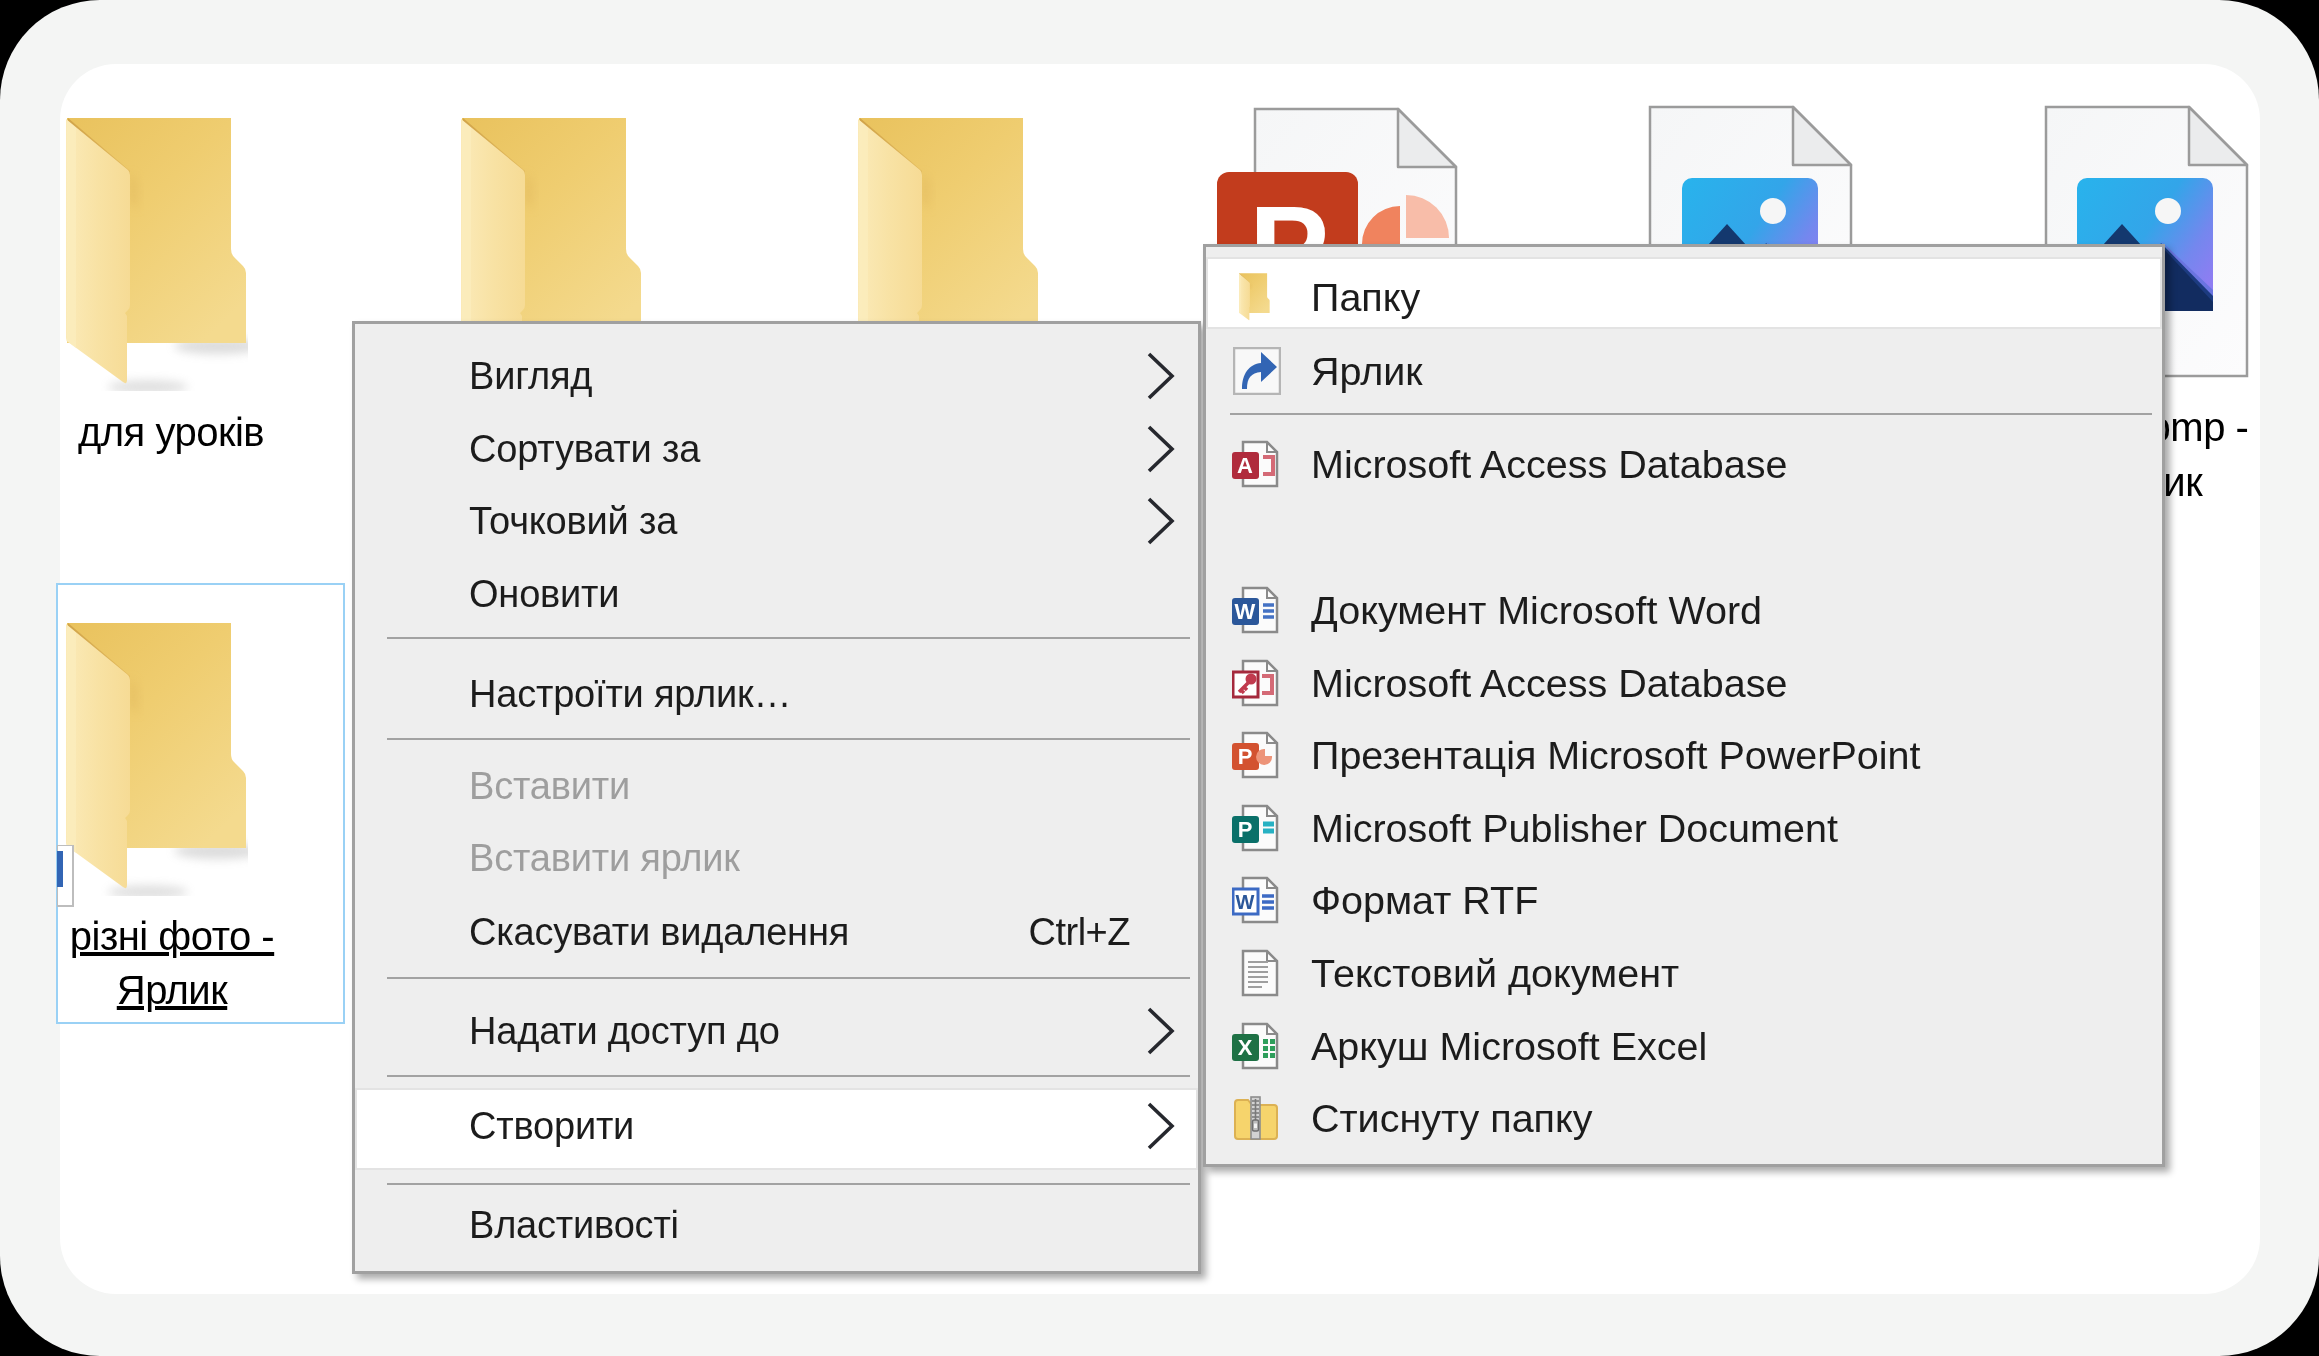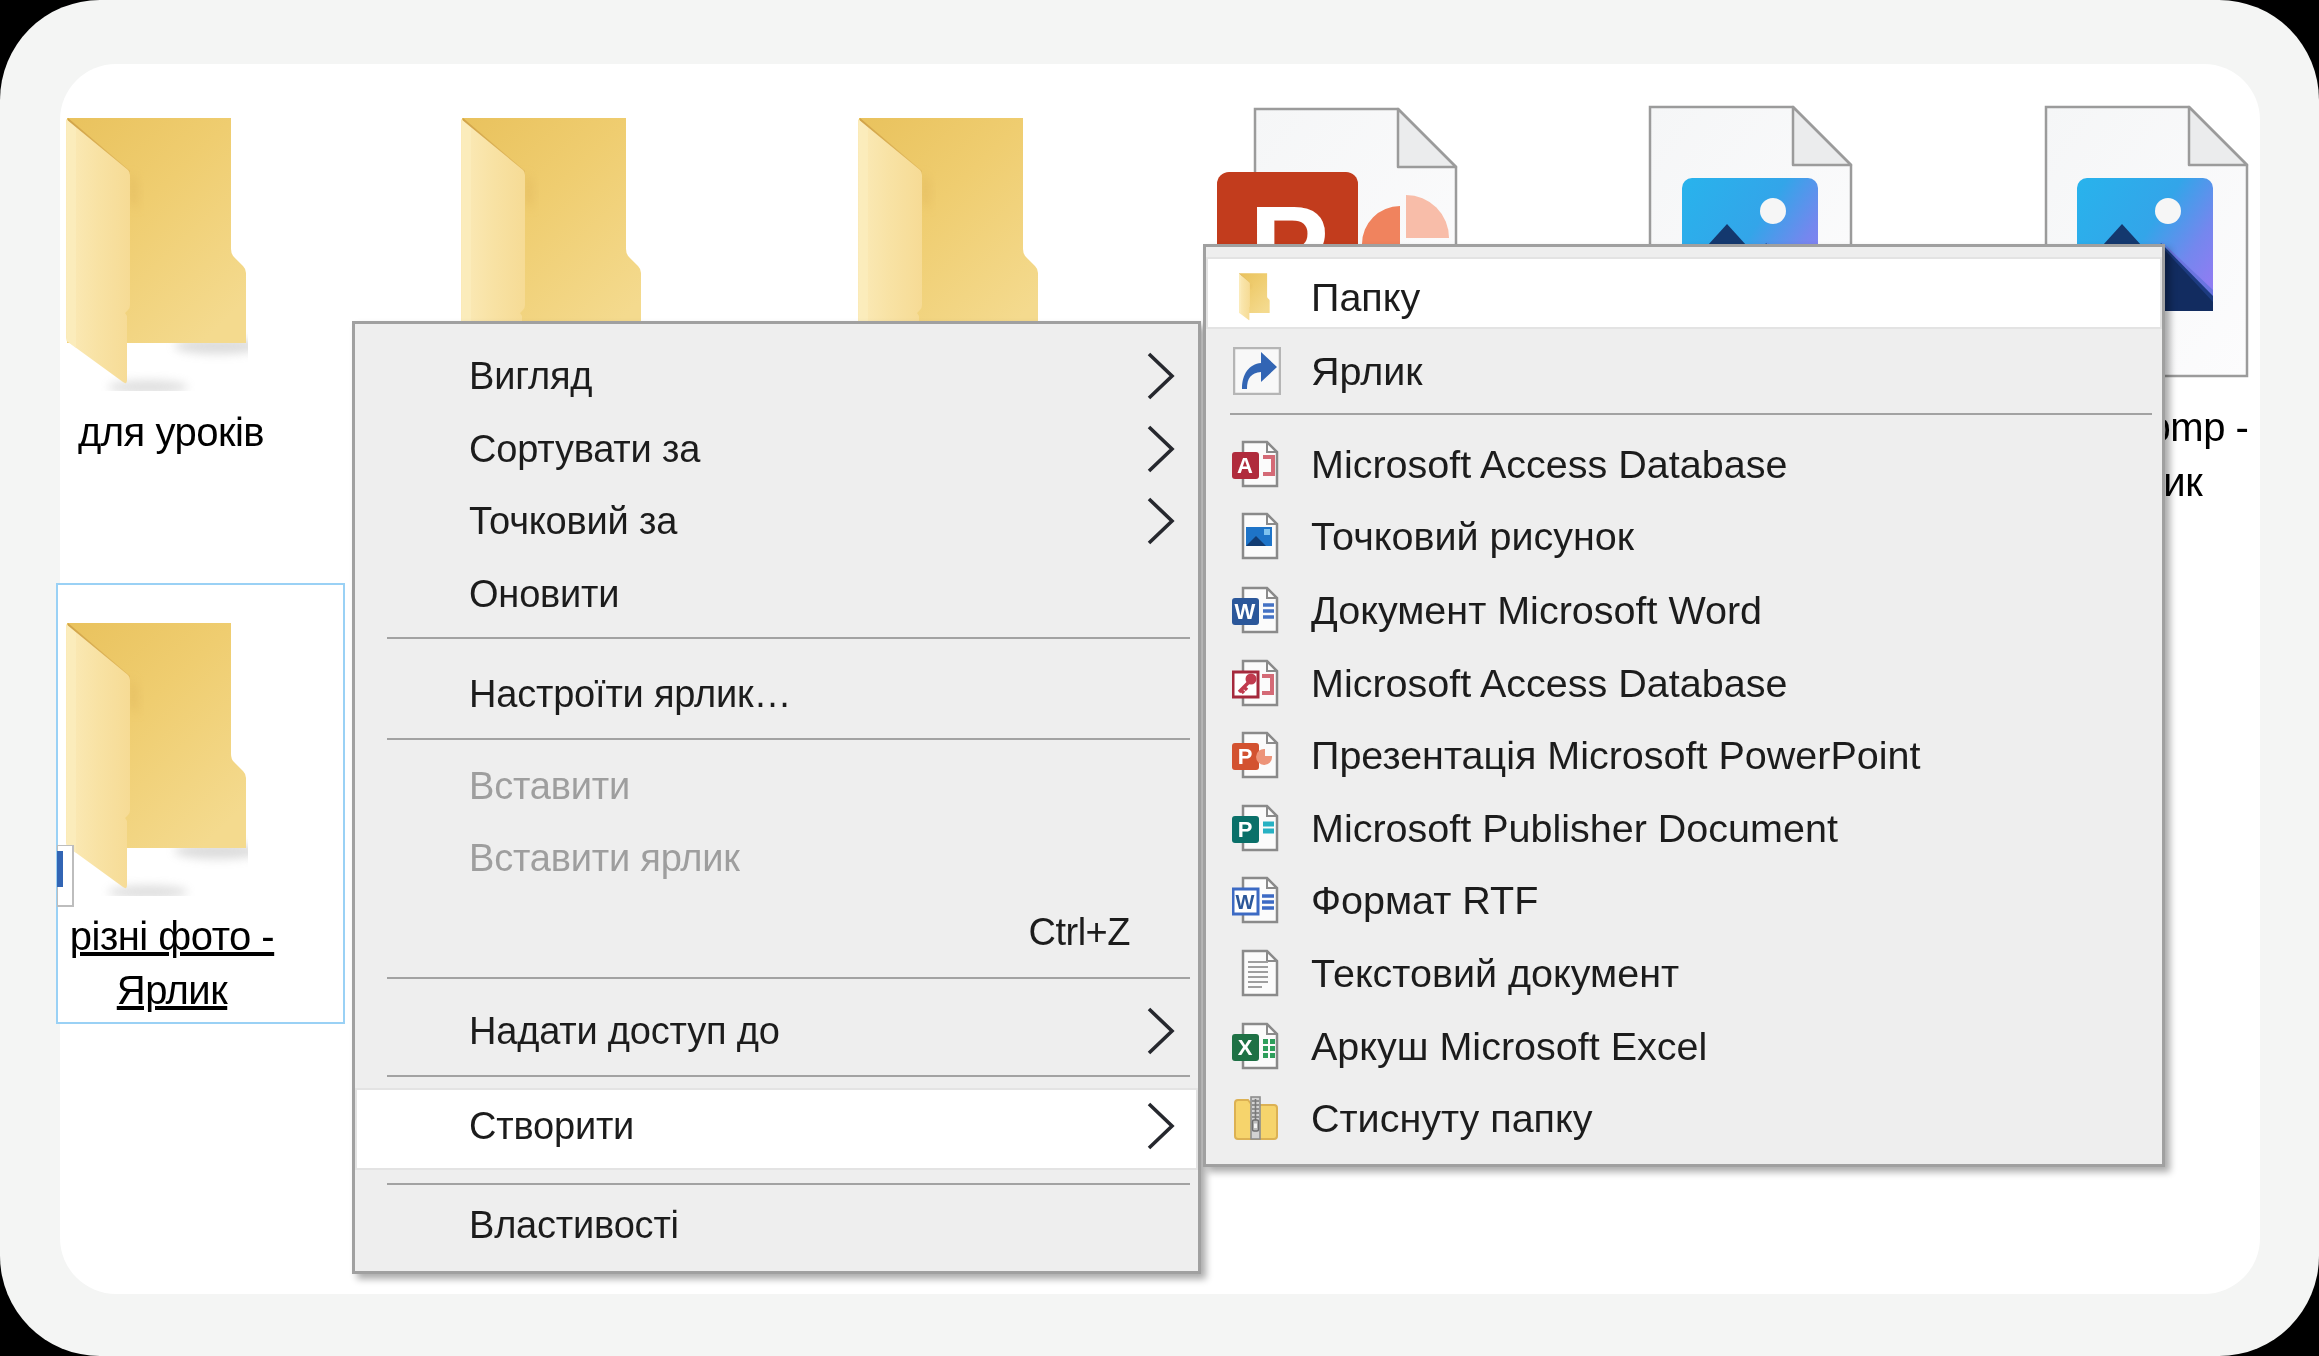--- a/index.html
+++ b/index.html
@@ -173,20 +173,21 @@
       <span class="t">Настроїти ярлик…</span>
     </div>
   <div class="sep" style="left:32px;right:8px;top:414px;"></div>
   <div class="mi dis" style="top:426px;">
       <span class="t">Вставити</span>
     </div>
   <div class="mi dis" style="top:498px;">
       <span class="t">Вставити ярлик</span>
     </div>
   <div class="mi" style="top:572px;">
+      <span class="t">Скасувати видалення</span>
       <span class="hot">Ctrl+Z</span>
     </div>
   <div class="sep" style="left:32px;right:8px;top:653px;"></div>
   <div class="mi" style="top:671px;">
       <span class="t">Надати доступ до</span>
     <svg class="chev" width="32" height="52">
         <path d="M5,4 L28,26 L5,48" fill="none" stroke="#26282e" stroke-width="3.6"></path>
       </svg>
     </div>
   <div class="sep" style="left:32px;right:8px;top:751px;"></div>
@@ -220,29 +221,20 @@
   <div class="sep" style="left:24px;right:10px;top:166px;"></div>
   <div class="mi" style="top:181px;">
     <svg class="ic" width="48" height="48">
         <use href="#minipage"></use>
       <rect x="0" y="12" width="27" height="27" rx="3" fill="#b02b3c"></rect>
       <text x="13" y="33" font-size="22" font-weight="bold" fill="#fff" text-anchor="middle" font-family="Liberation Sans">A</text>
       <path d="M31,17 h10 v17 h-10" fill="none" stroke="#d46a76" stroke-width="4"></path>
       </svg>
     <span class="t2">Microsoft Access Database</span>
     </div>
-  <div class="mi" style="top:253px;">
-    <svg class="ic" width="48" height="48">
-        <use href="#minipage"></use>
-      <rect x="14" y="15" width="26" height="19" fill="#1e74c8"></rect>
-      <rect x="32" y="17" width="6" height="6" fill="#7ec2ef"></rect>
-      <path d="M14,34 L24,24 L34,34 Z" fill="#123c73"></path>
-      </svg>
-    <span class="t2">Точковий рисунок</span>
-    </div>
   <div class="mi" style="top:327px;">
     <svg class="ic" width="48" height="48">
         <use href="#minipage"></use>
       <rect x="0" y="12" width="27" height="27" rx="3" fill="#2b579a"></rect>
       <text x="13" y="33" font-size="22" font-weight="bold" fill="#fff" text-anchor="middle" font-family="Liberation Sans">W</text>
       <path d="M31,19 h11 M31,25 h11 M31,31 h11" stroke="#4472c4" stroke-width="3.5"></path>
       </svg>
     <span class="t2">Документ Microsoft Word</span>
     </div>
   <div class="mi" style="top:400px;">

